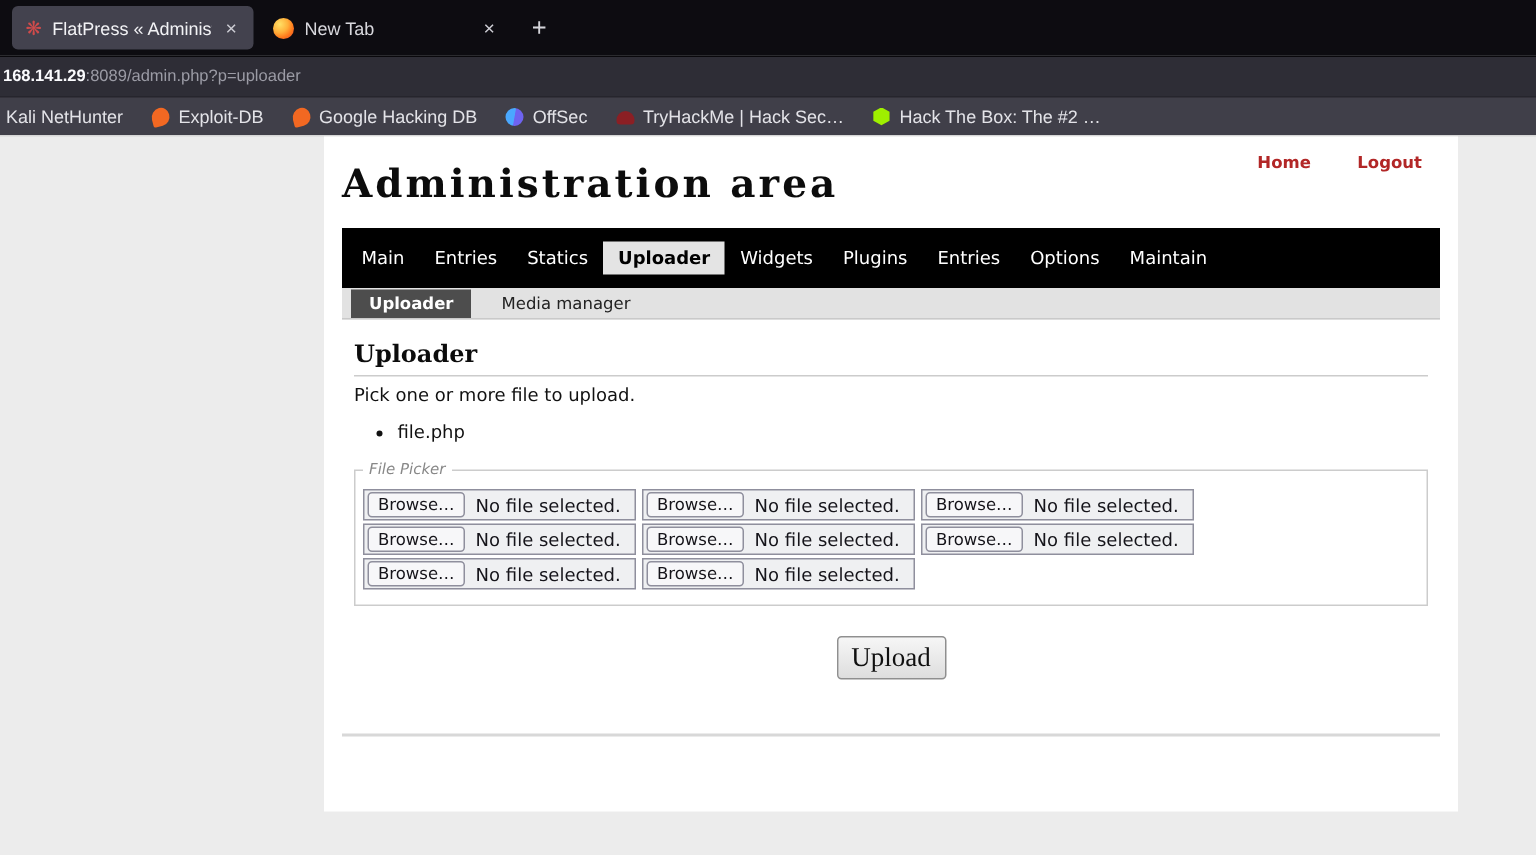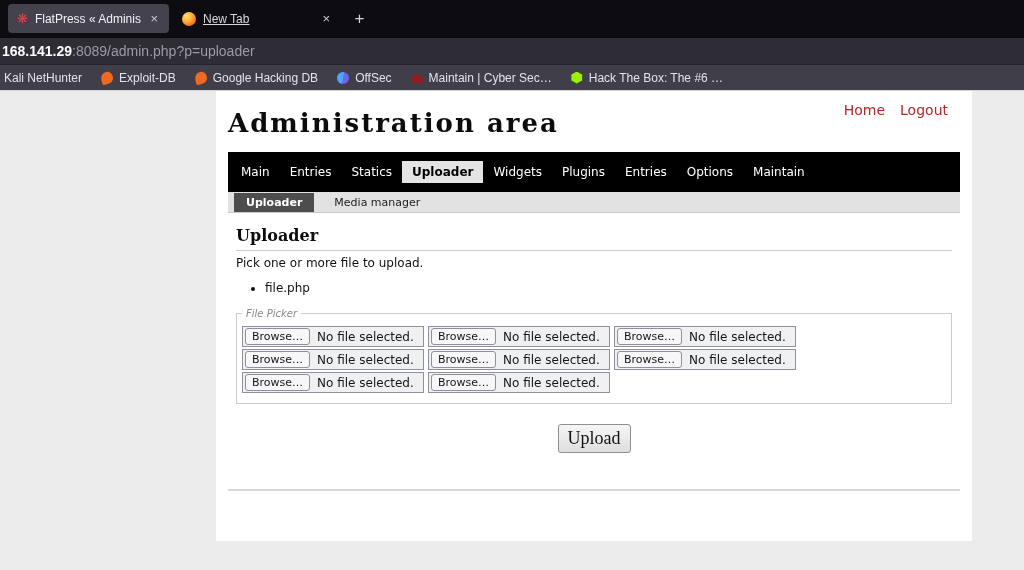--- a/index.html
+++ b/index.html
@@ -7,32 +7,32 @@
               font-family:"Liberation Sans", sans-serif; }
 
   
   .chrome { position:absolute; top:0; left:0; width:1024px; height:90px; }
   .tabbar { position:relative; height:37px; background:#0d0c11; }
   .tab { position:absolute; top:4px; height:29px; display:flex; align-items:center;
          gap:7px; padding:0 9px; border-radius:4px; cursor:default; }
   .tab-active { left:8px; width:161px; background:#43424e; }
   .tab-inactive { left:173px; width:168px; background:transparent; }
   .tab-title { flex:1; font-size:12px; color:#f2f2f5; white-space:nowrap; overflow:hidden; }
-  .tab-inactive .tab-title { color:#d8d8dd;text-decoration:underline; }
+  .tab-inactive .tab-title { color:#d8d8dd; }
   .tab-close { font-size:13px; color:#cdcdd4; padding:0 2px; }
   .favicon-flatpress { color:#cf4b4b; font-size:13px; line-height:1; }
   .favicon-firefox { width:14px; height:14px; border-radius:50%;
     background:radial-gradient(circle at 32% 30%, #ffe066 0%, #ffb03a 40%, #ff7a1c 65%, #e1462c 100%); }
   .newtab-btn { position:absolute; left:347px; top:6px; width:25px; height:25px;
     display:flex; align-items:center; justify-content:center;
     color:#d4d4da; font-size:17px; border-radius:4px; }
 
   .urlbar { height:27px; background:#2e2d36; border-top:1px solid #09080c;
             display:flex; align-items:center; }
-  .url-text { padding-left:2px; font-size:14px; white-space:nowrap; }
+  .url-text { padding-left:2px; font-size:11px; white-space:nowrap; }
   .url-host { color:#fbfbfe; font-weight:bold; }
   .url-rest { color:#9b9ba5; }
 
   .bookmarksbar { height:26px; background:#403f49; border-top:1px solid #26252d;
     display:flex; align-items:center; padding-left:4px; }
   .bookmark { display:flex; align-items:center; gap:6px; font-size:12px;
     color:#e3e3e8; margin-right:19px; white-space:nowrap; }
   .bm-icon { width:12px; height:12px; display:inline-block; flex:none; }
   .icon-flame { background:#f26822; border-radius:60% 50% 55% 12%; transform:rotate(-15deg); }
   .icon-offsec { border-radius:50%; background:linear-gradient(100deg,#4aa8ff 48%,#6e63f0 52%); }
@@ -40,21 +40,21 @@
   .icon-htb { background:#9fef00;
     clip-path:polygon(50% 0%,95% 25%,95% 75%,50% 100%,5% 75%,5% 25%); }
 
   
   .viewport { position:absolute; top:90px; left:0; width:1024px; height:480px;
               background:#ececec; border-top:1px solid #d6d6d6; }
   .pagewrap { position:absolute; left:216px; top:0; width:756px; height:450px;
               background:#ffffff; font-family:"DejaVu Sans", sans-serif; }
 
   .admin-links { position:absolute; top:11px; right:24px; display:flex; gap:15px; }
-  .admin-links a { font-size:14px; font-weight:normal; color:#b22727; text-decoration:none; }
+  .admin-links a { font-size:11px; font-weight:bold; color:#b22727; text-decoration:none;margin-left:16px; }
 
   h1.site-title { margin:17px 12px 0; font-family:"DejaVu Serif", serif;
     font-weight:bold; font-size:26px; letter-spacing:2px; color:#0c0c0c; }
 
   .mainnav { margin:14px 12px 0; height:40px; background:#000; display:flex;
     align-items:center; padding:0 3px; }
   .mainnav a { color:#fff; font-size:12px; text-decoration:none; padding:4px 10px; }
   .mainnav a.active { background:#e4e4e4; color:#000; font-weight:bold; }
 
   .subnav { margin:0 12px; height:21px; background:#e2e2e2;
@@ -131,25 +131,25 @@
     <span class="bookmark">
       <span class="bm-icon icon-flame"></span>
       <span>Google Hacking DB</span>
     </span>
     <span class="bookmark">
       <span class="bm-icon icon-offsec"></span>
       <span>OffSec</span>
     </span>
     <span class="bookmark">
       <span class="bm-icon icon-thm"></span>
-      <span>Maintain | Cyber Sec…</span>
+      <span>TryHackMe | Hack Sec…</span>
     </span>
     <span class="bookmark">
       <span class="bm-icon icon-htb"></span>
-      <span>Hack The Box: The #6 …</span>
+      <span>Hack The Box: The #2 …</span>
     </span>
   </div>
 </div>
 
 <div class="viewport">
   <div class="pagewrap">
 
     <div class="admin-links">
       <a href="#">Home</a>
       <a href="#">Logout</a>

